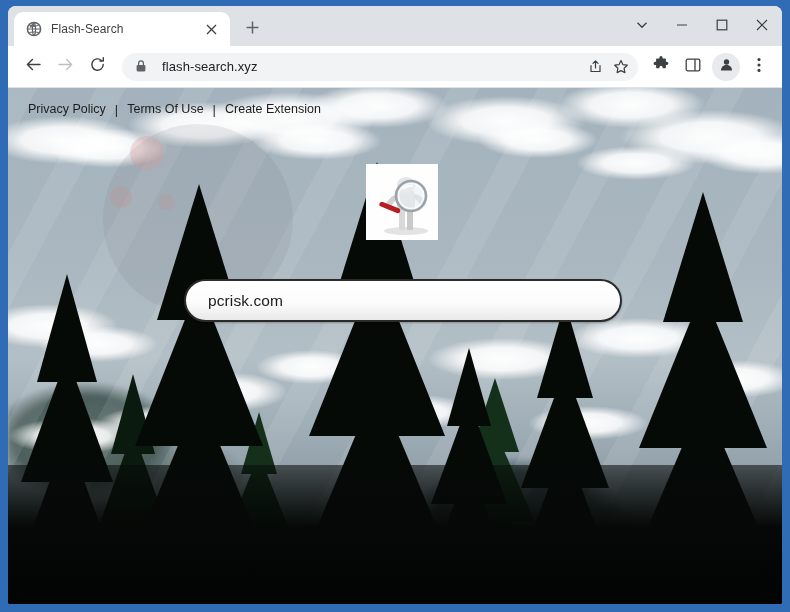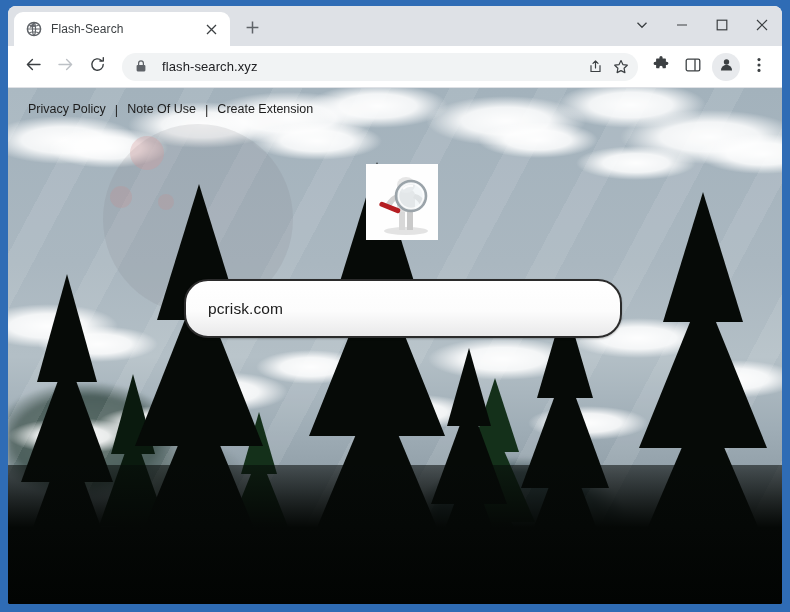--- a/index.html
+++ b/index.html
@@ -264,21 +264,21 @@
     width: 72px; height: 76px;
     background: #fdfdfd;
     z-index: 6;
     overflow: hidden;
   }
 
   
   .searchbox {
     position: absolute;
     left: 176px; top: 191px;
-    width: 438px; height: 59px;
+    width: 438px; height: 43px;
     border: 2px solid #2b2b2b;
     border-radius: 24px;
     background: linear-gradient(180deg, #ffffff 0%, #fcfcfc 55%, #e9e9ea 100%);
     display: flex;
     align-items: center;
     padding: 0 22px;
     z-index: 6;
     box-shadow: 0 1px 2px rgba(0,0,0,.25);
   }
   .searchbox .value {
@@ -543,21 +543,21 @@
           <span style="bottom:100px; border-left-width:38px; border-right-width:38px; border-bottom-width:104px;"></span>
           <span style="bottom:178px; border-left-width:22px; border-right-width:22px; border-bottom-width:78px;"></span>
         </div>
 
         <div class="ground"></div>
       </div>
 
       <div class="linkbar">
         <a href="#">Privacy Policy</a>
         <span class="sep">|</span>
-        <a href="#">Note Of Use</a>
+        <a href="#">Terms Of Use</a>
         <span class="sep">|</span>
         <a href="#">Create Extension</a>
       </div>
 
       <div class="logo">
         <svg width="72" height="76" viewBox="0 0 72 76">
           <rect x="0" y="0" width="72" height="76" fill="#fefefe"></rect>
 
           <ellipse cx="40" cy="67" rx="22" ry="4" fill="#e3e3e3"></ellipse>
 

